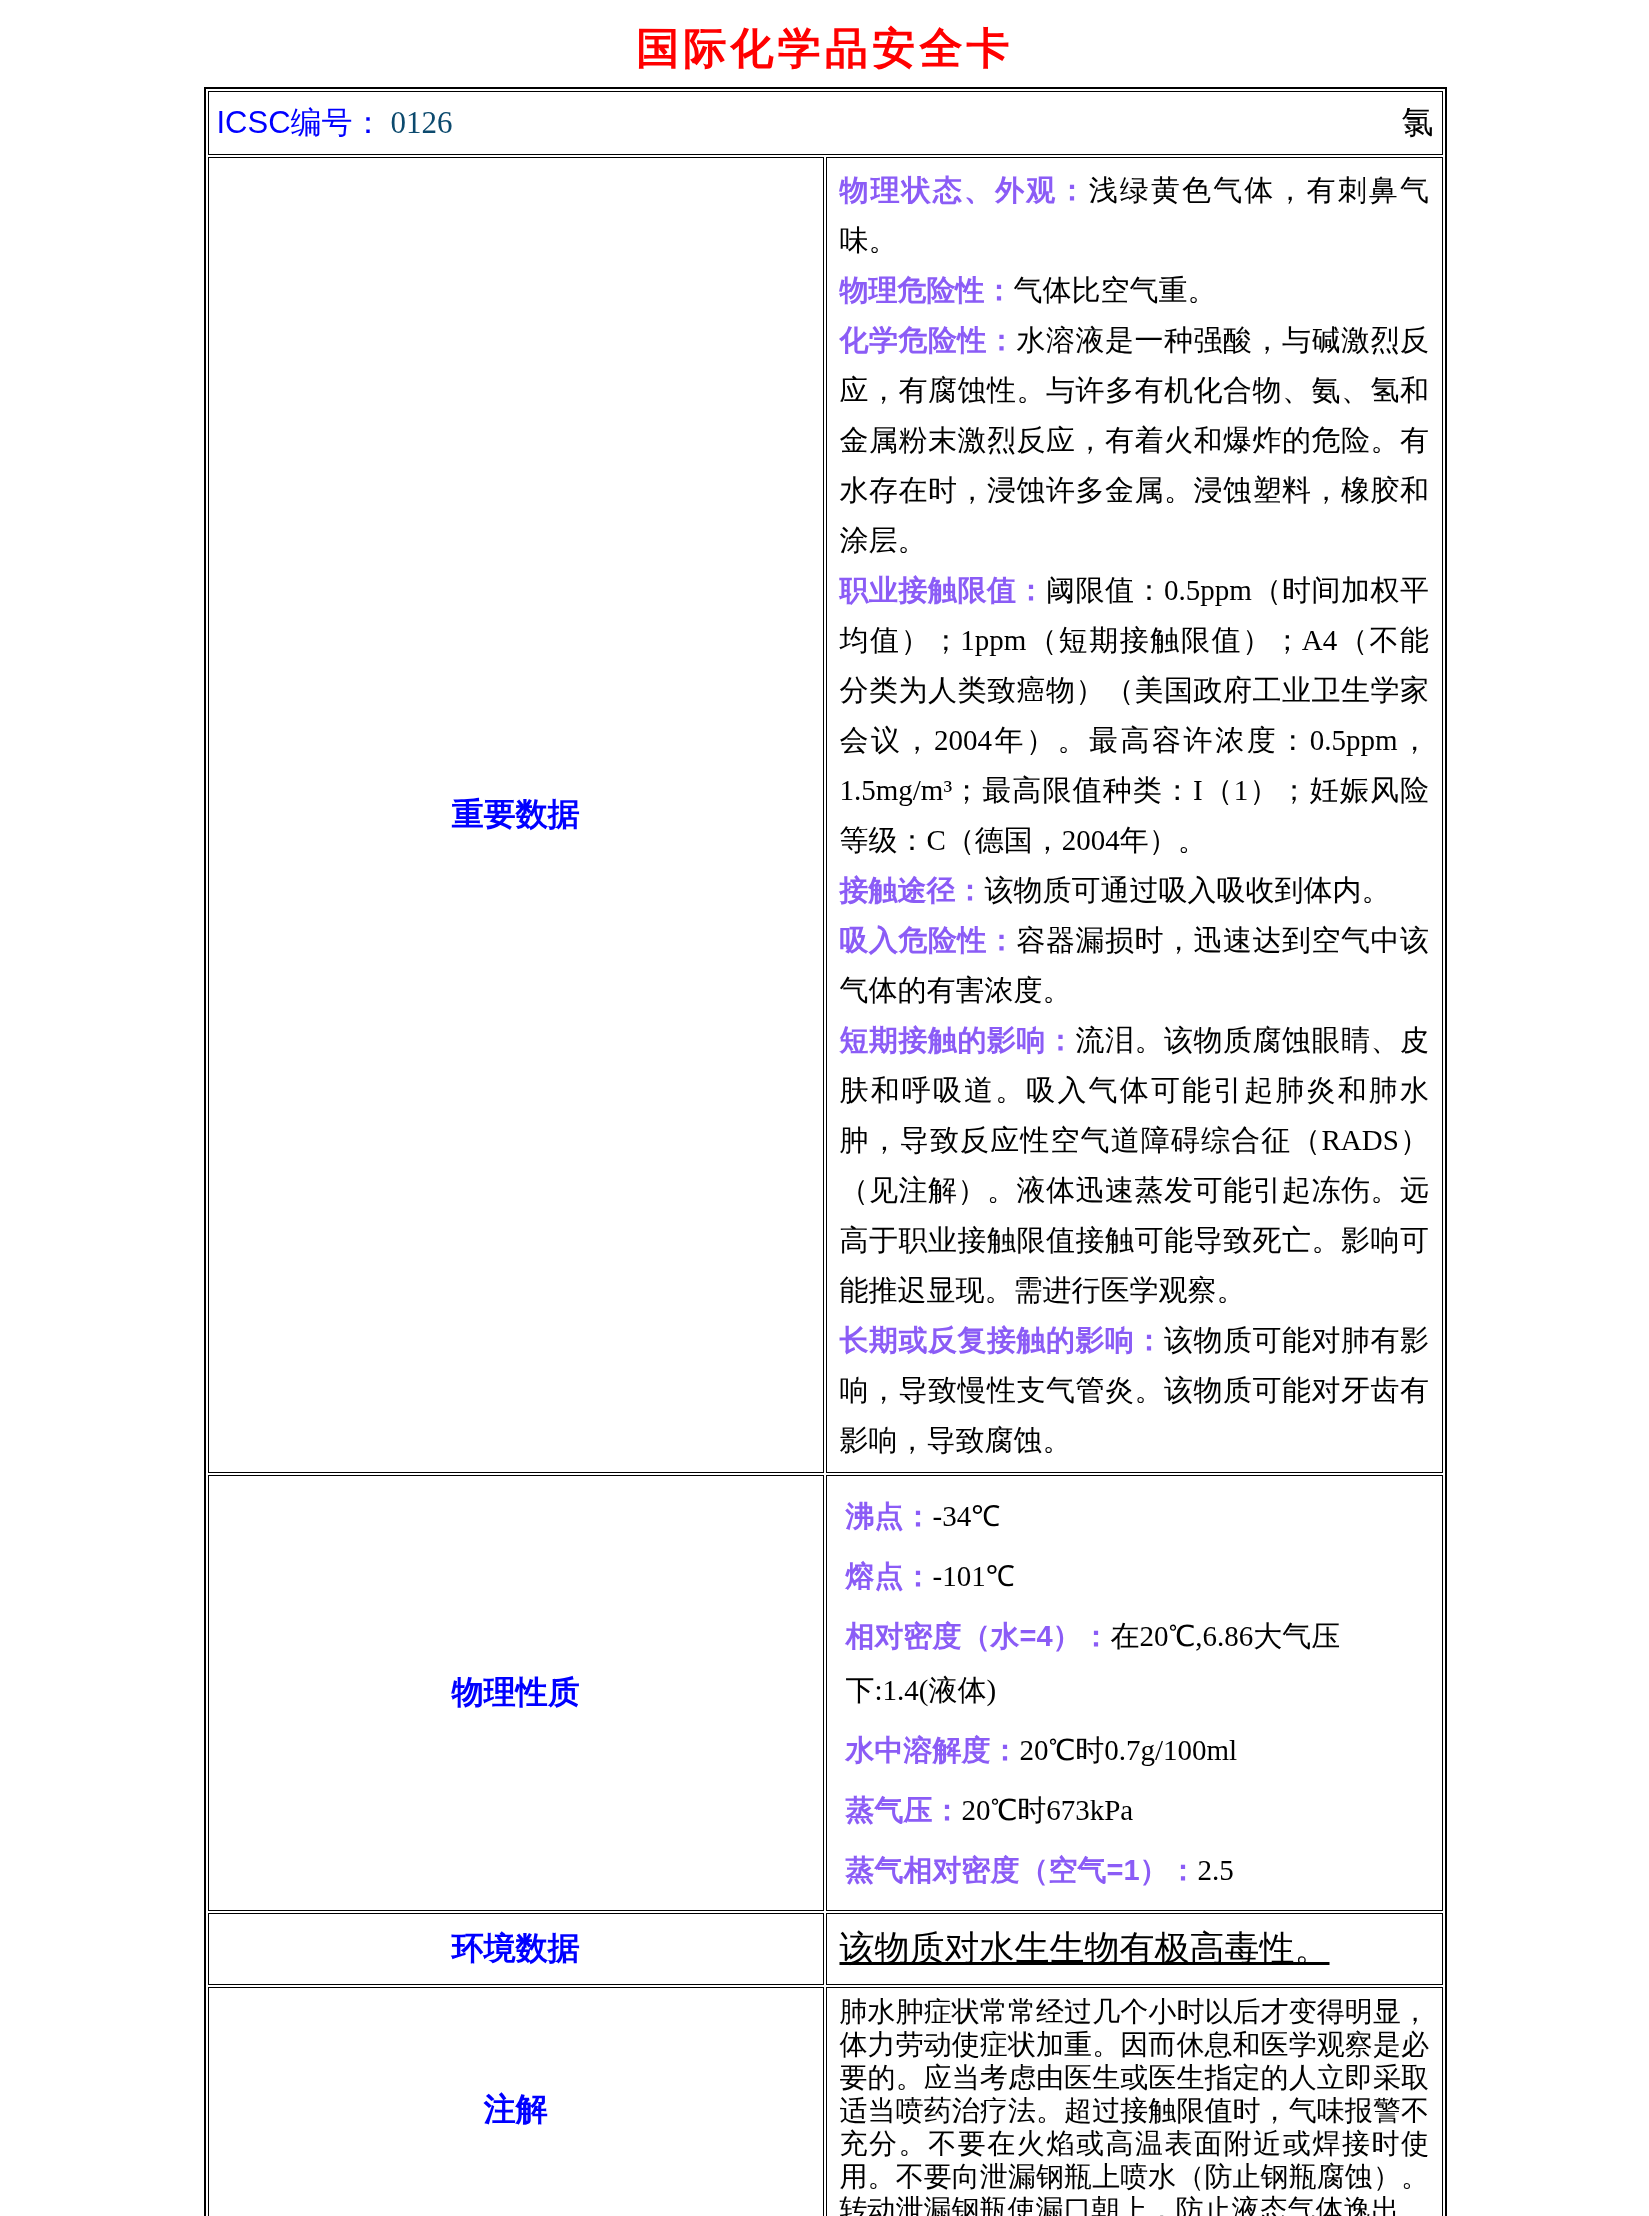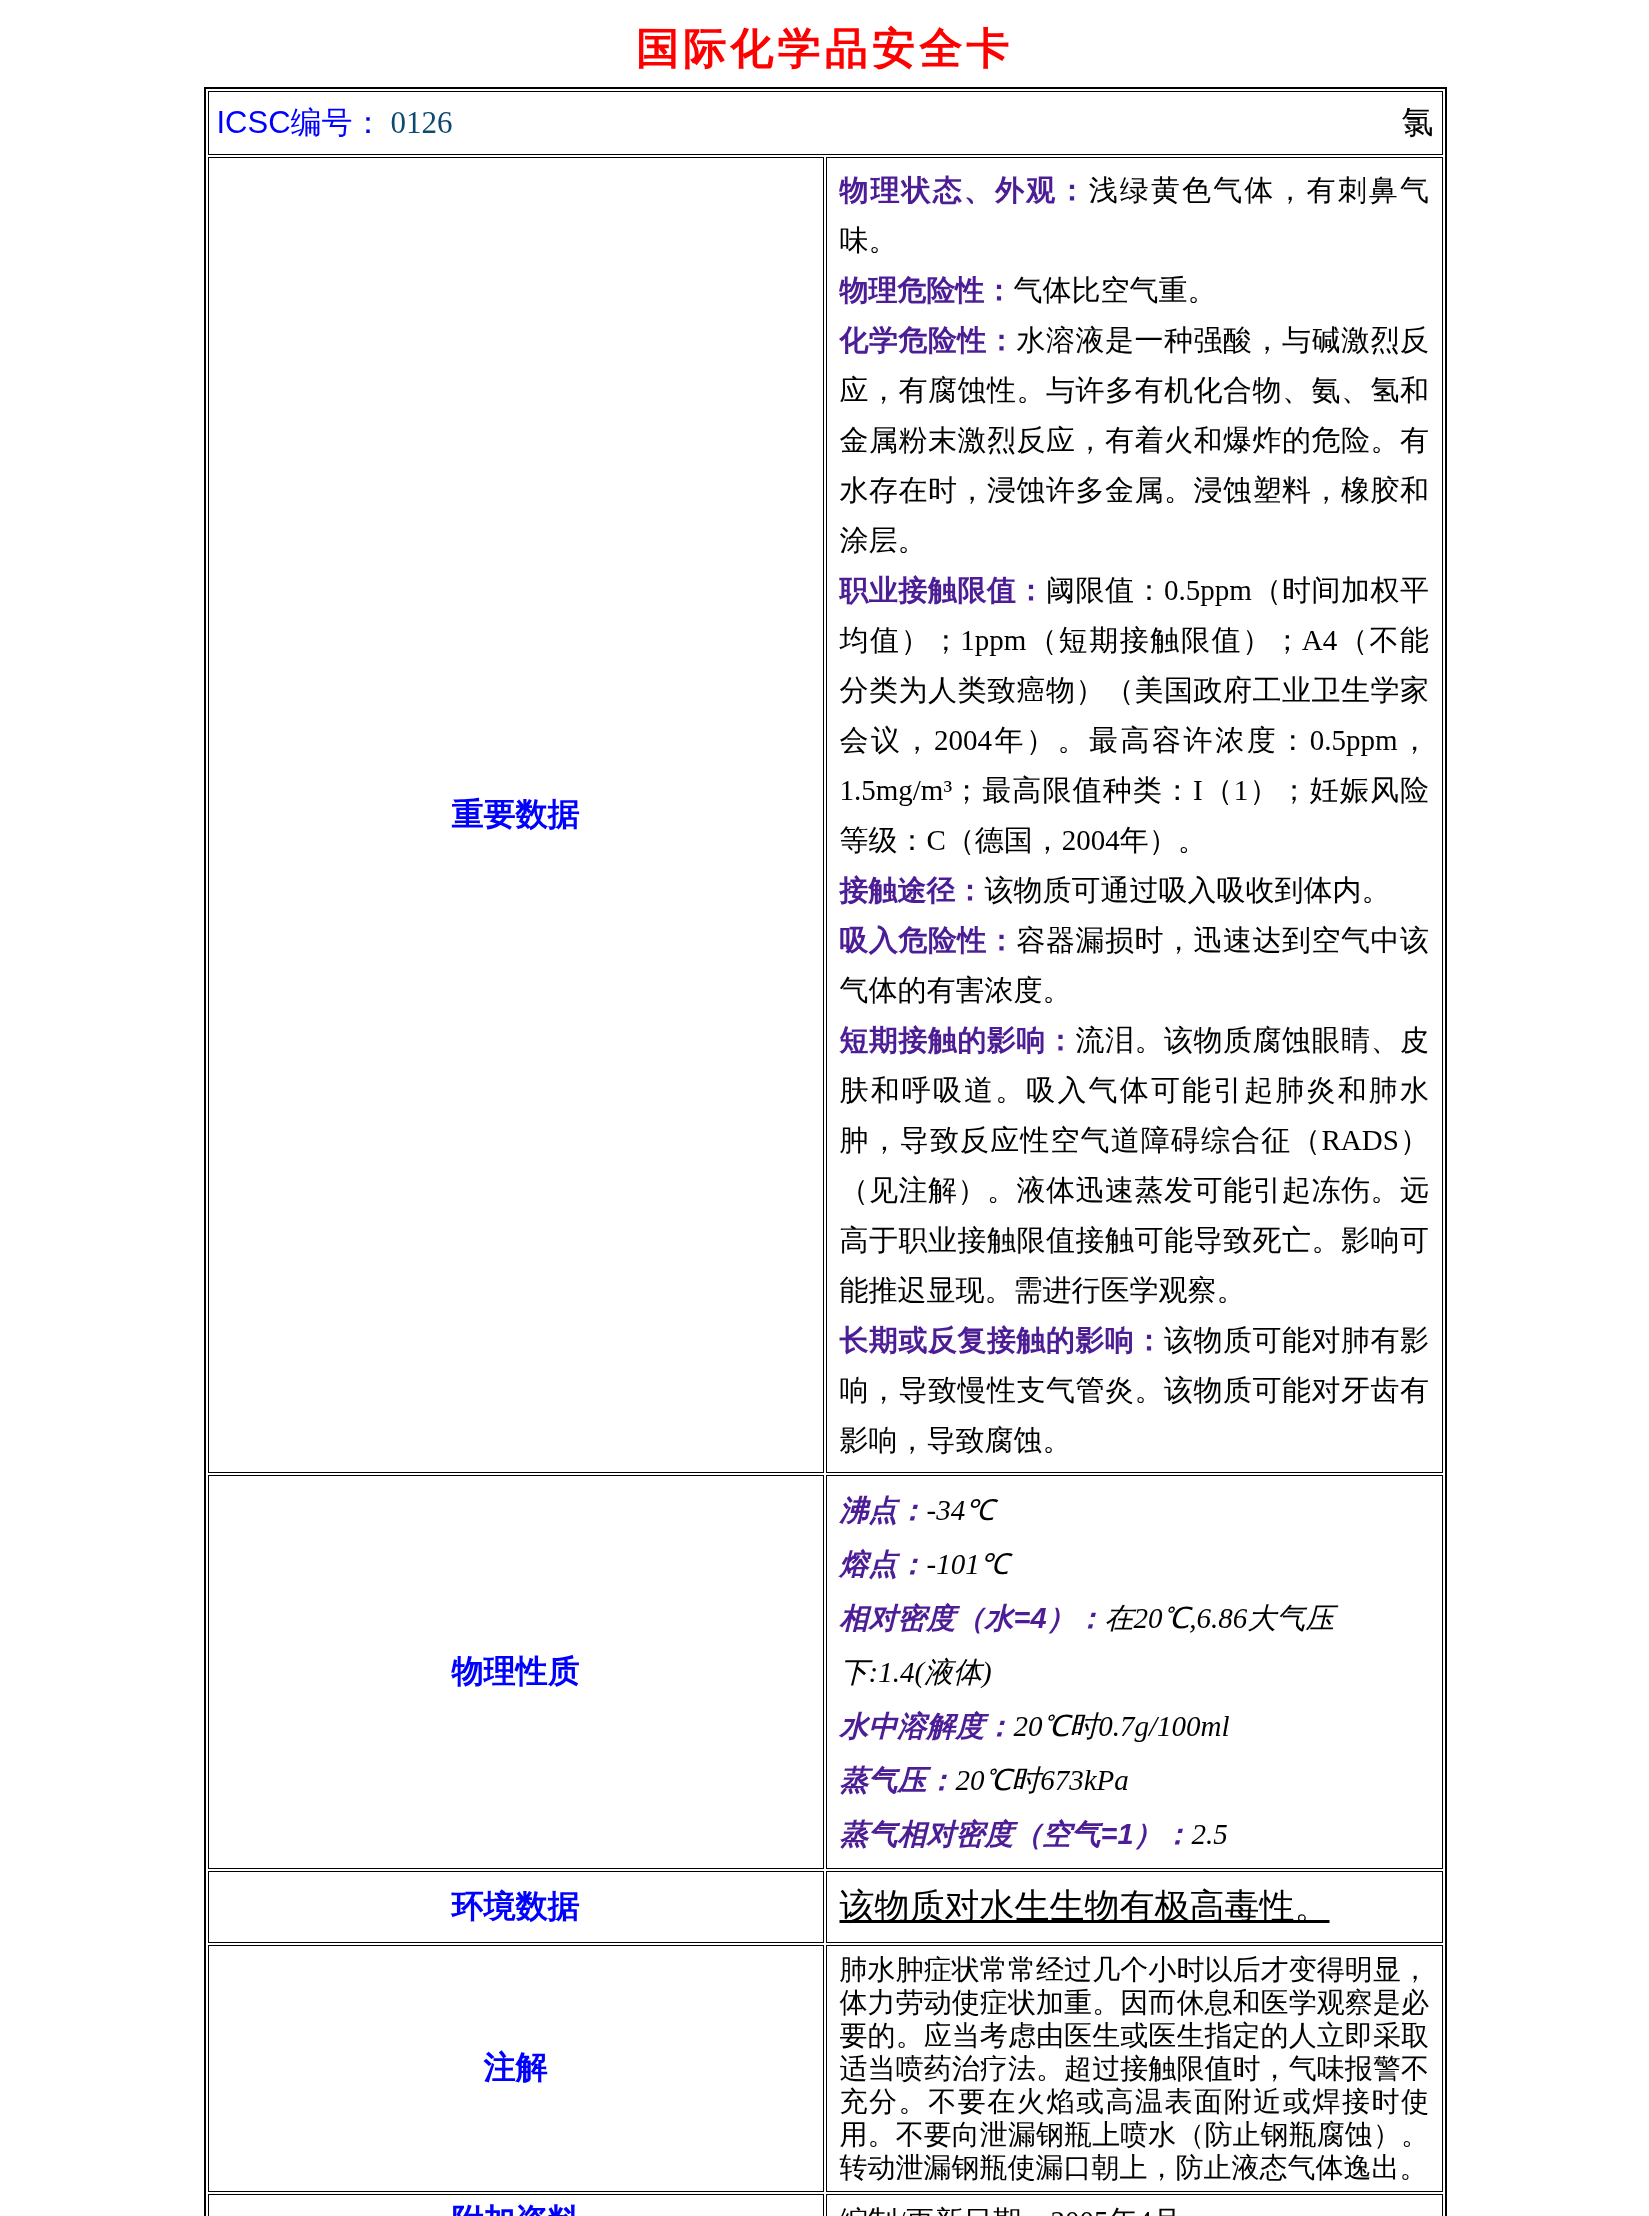--- a/index.html
+++ b/index.html
@@ -35,23 +35,23 @@
   }
   td.content-cell{padding:7px 12.5px;}
   
   .hdr{display:flex;justify-content:space-between;align-items:center;min-height:54px;padding:2.8px 7px;}
   .hdr-left{font-size:31px;}
   .hdr-label{color:#0000FF;font-family:"Liberation Sans",sans-serif;font-weight:normal;}
   .hdr-number{color:#0c4a6e;margin-left:7px;}
   .hdr-chem{font-size:32px;color:#000;}
   
   .imp p{margin:0;font-size:29px;line-height:50px;text-align:justify;}
-  .blue-label{color:#4c1d95;font-family:"Liberation Sans",sans-serif;font-weight:bold;}
+  .blue-label{color:#8b5cf6;font-family:"Liberation Sans",sans-serif;font-weight:bold;}
   
-  .phys p{margin:0;font-size:29px;line-height:54px;font-style:italic;}
+  .phys p{margin:6px;font-size:29px;line-height:54px;}
   .env-text{font-size:35px;line-height:42px;min-height:56px;display:flex;align-items:center;text-decoration:underline;}
   .notes-text{font-size:28px;line-height:33px;text-align:justify;}
   .add-text{font-size:29px;line-height:39px;}
 </style>
 </head>
 <body>
 
 <div class="page">
 
   <div class="doc-title">国际化学品安全卡</div>

